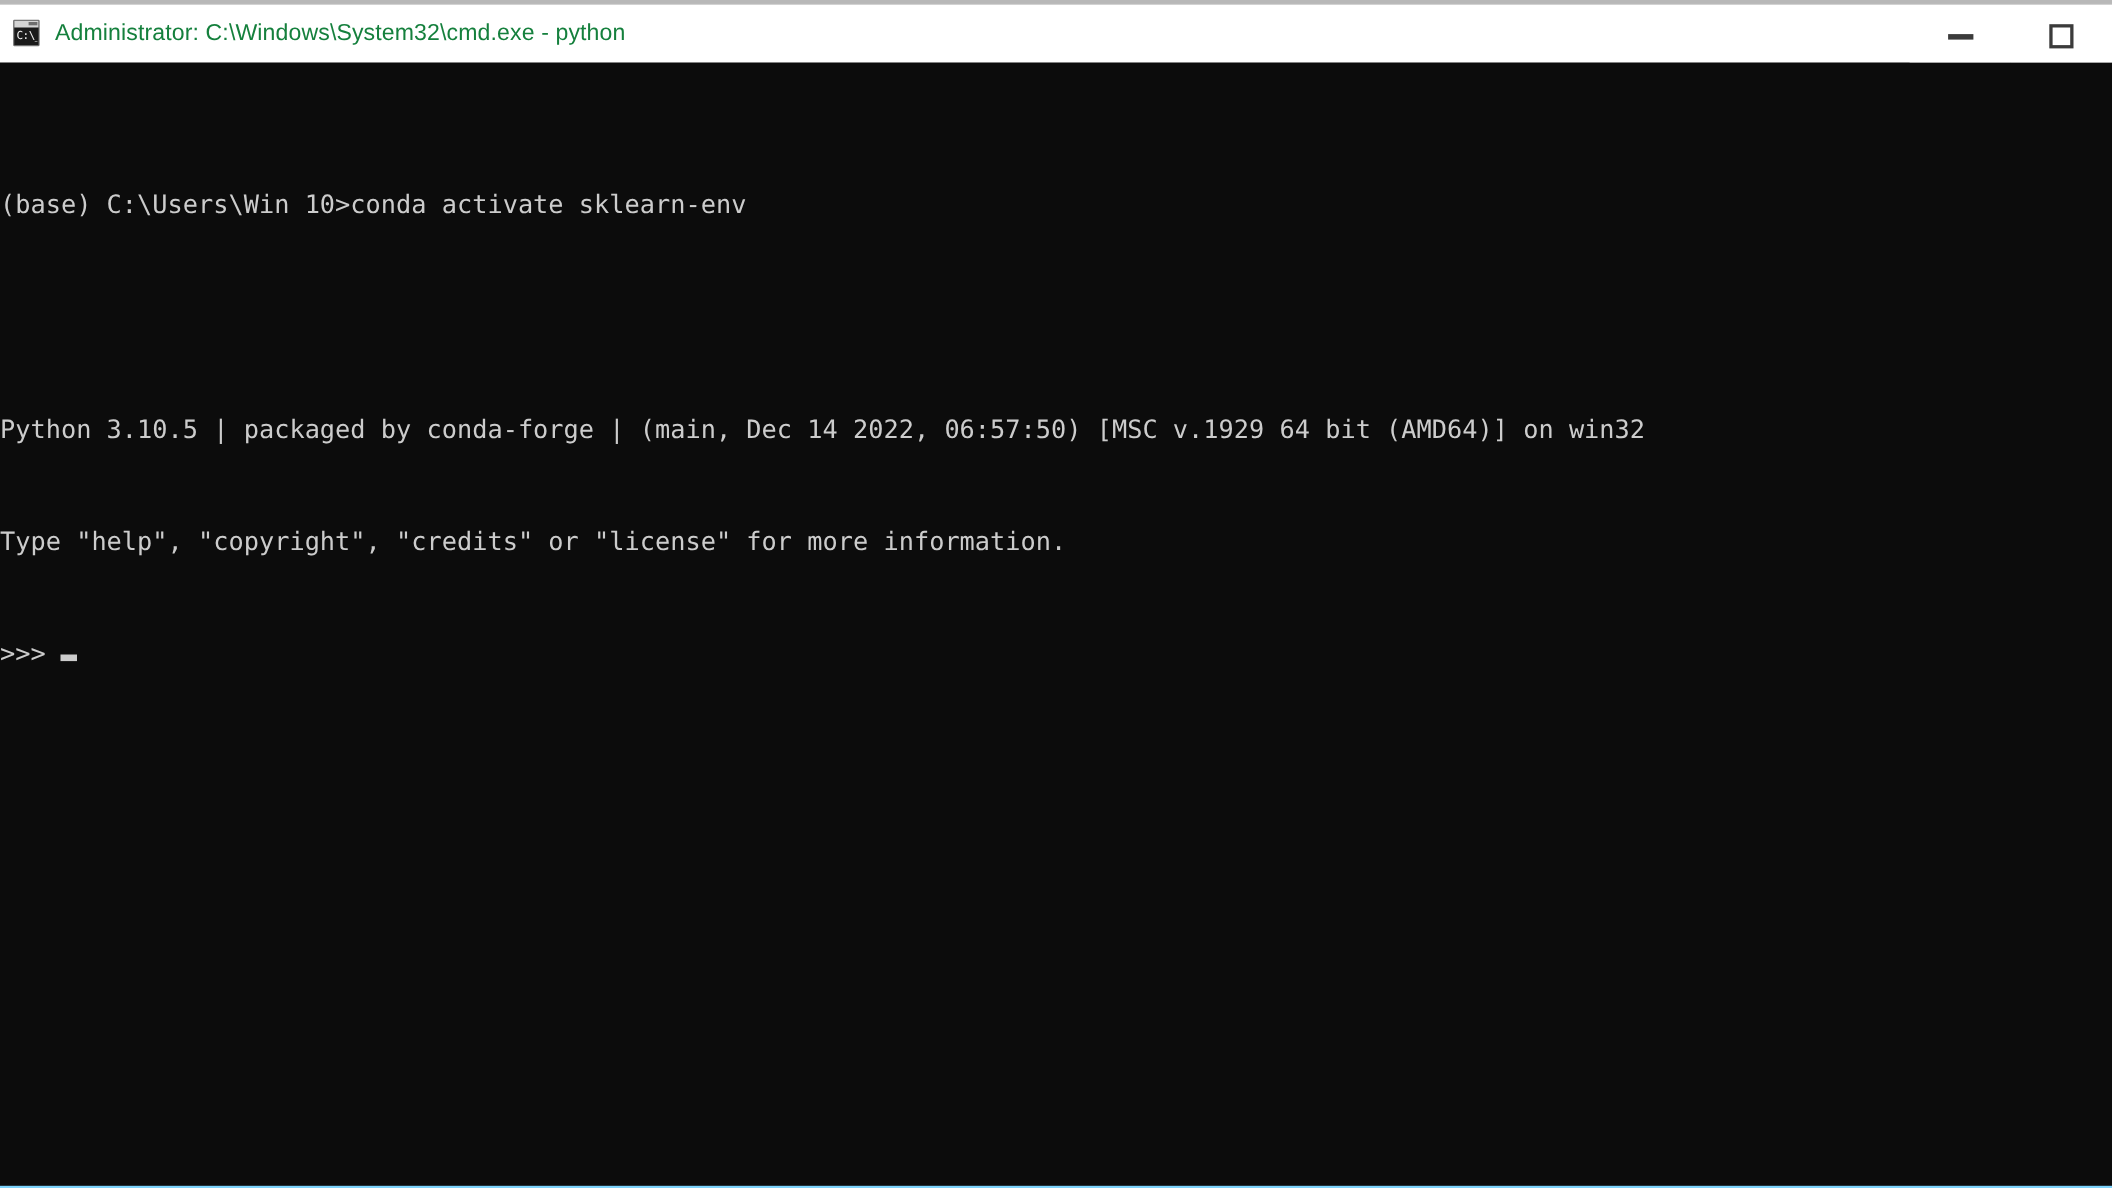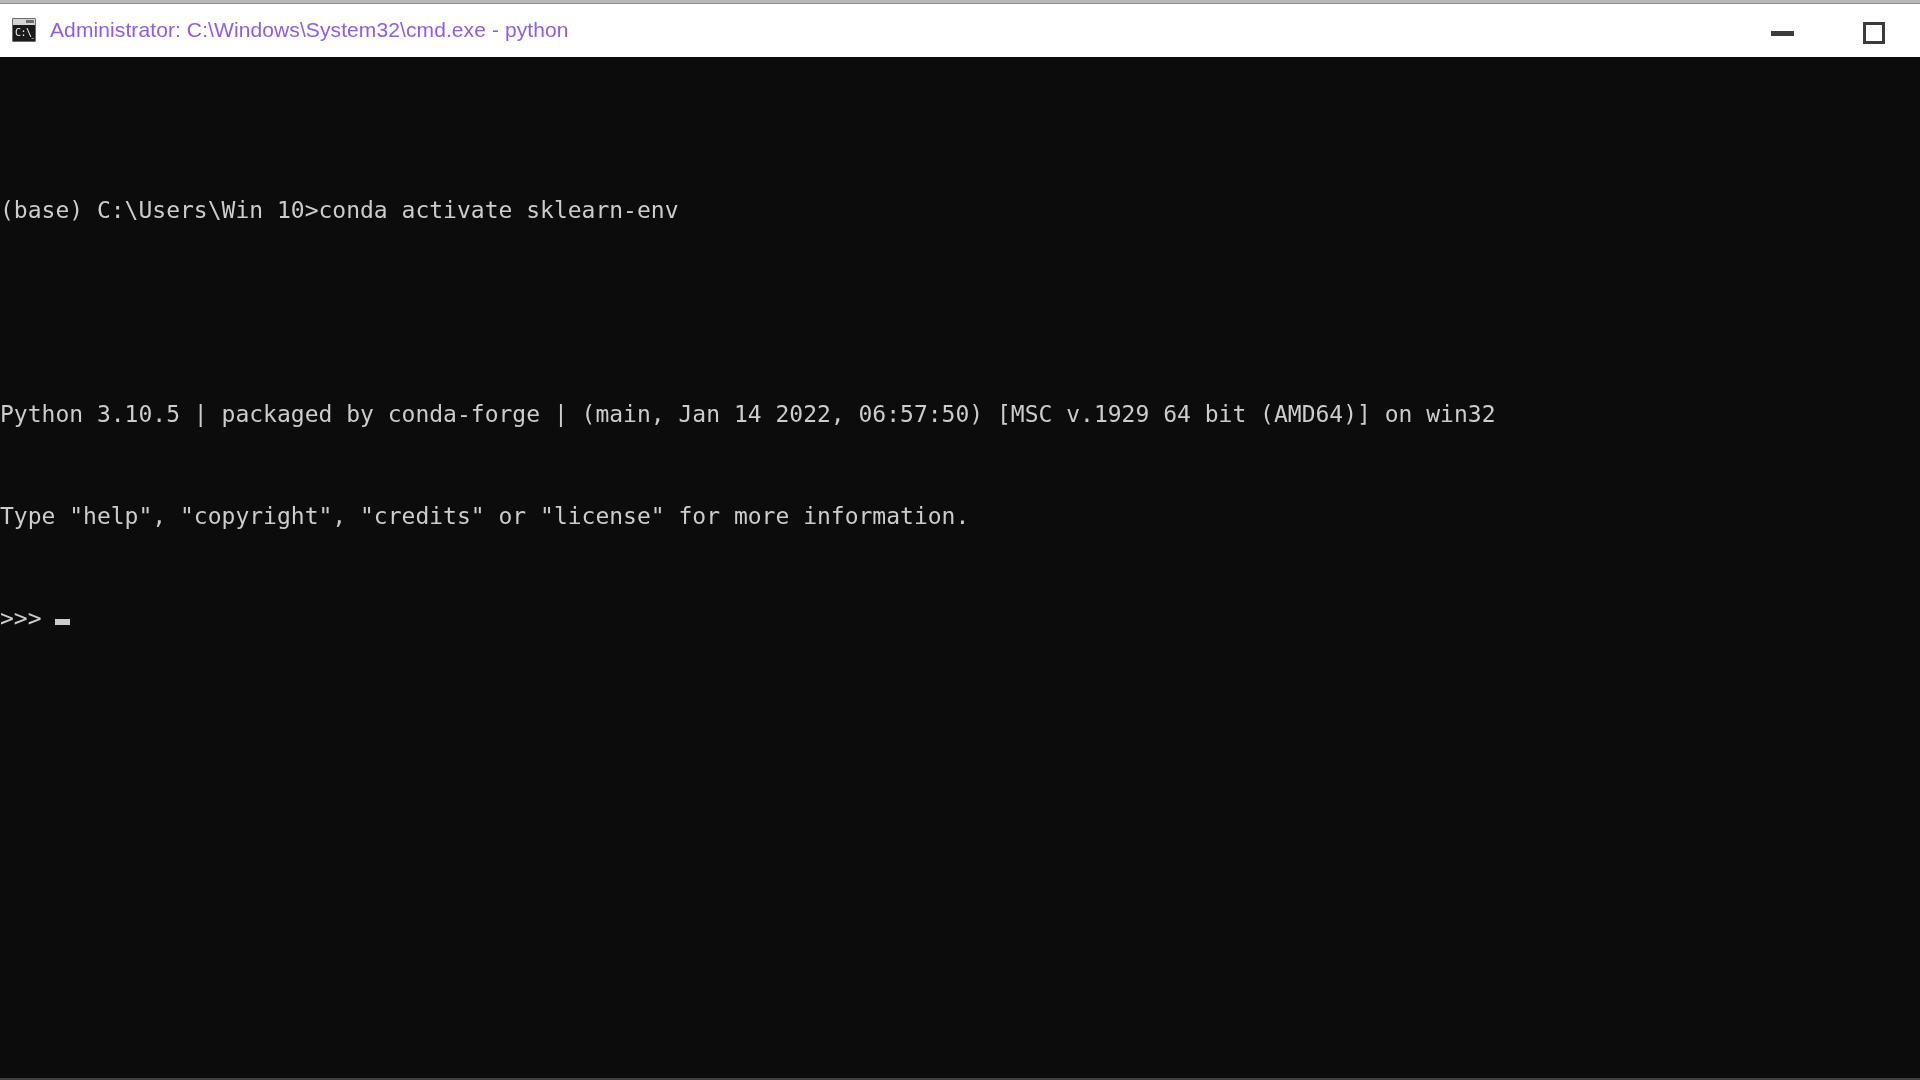--- a/index.html
+++ b/index.html
@@ -79,21 +79,21 @@
     font-size: 10px;
     line-height: 14px;
     letter-spacing: -0.5px;
     white-space: nowrap;
     overflow: hidden;
   }
 
   #title-text {
     font-family: "Liberation Sans", sans-serif;
     font-size: 21px;
-    color: #8b5cf6;
+    color: #15803d;
     white-space: nowrap;
     letter-spacing: 0.1px;
   }
 
   #window-controls {
     position: absolute;
     top: 3px;
     right: 0;
     height: 54px;
     display: flex;
@@ -119,23 +119,23 @@
     box-sizing: border-box;
     background: #ffffff;
   }
 
   
   #console {
     flex: 1 1 auto;
     background: #0c0c0c;
     position: relative;
     overflow: hidden;
-    border-bottom: 2px solid #404040;
+    border-bottom: 2px solid #7dd3fc;
     box-sizing: border-box;
-    padding-top: 68px;
+    padding-top: 45px;
   }
 
   #console-lines {
     font-family: "DejaVu Sans Mono", monospace;
     font-size: 23px;
     line-height: 34px;
     color: #cccccc;
     white-space: pre;
     letter-spacing: 0px;
   }
@@ -176,19 +176,19 @@
         <div class="wc-max-glyph"></div>
       </div>
     </div>
 
   </div>
 
   <div id="console">
     <div id="console-lines">
       <div class="cline">(base) C:\Users\Win 10&gt;conda activate sklearn-env</div>
       <div class="cline"></div>
-      <div class="cline">Python 3.10.5 | packaged by conda-forge | (main, Jan 14 2022, 06:57:50) [MSC v.1929 64 bit (AMD64)] on win32</div>
+      <div class="cline">Python 3.10.5 | packaged by conda-forge | (main, Dec 14 2022, 06:57:50) [MSC v.1929 64 bit (AMD64)] on win32</div>
       <div class="cline">Type "help", "copyright", "credits" or "license" for more information.</div>
       <div class="cline"><span>&gt;&gt;&gt; </span><span class="cursor"></span></div>
     </div>
   </div>
 
 </div>
 
 </body></html>

